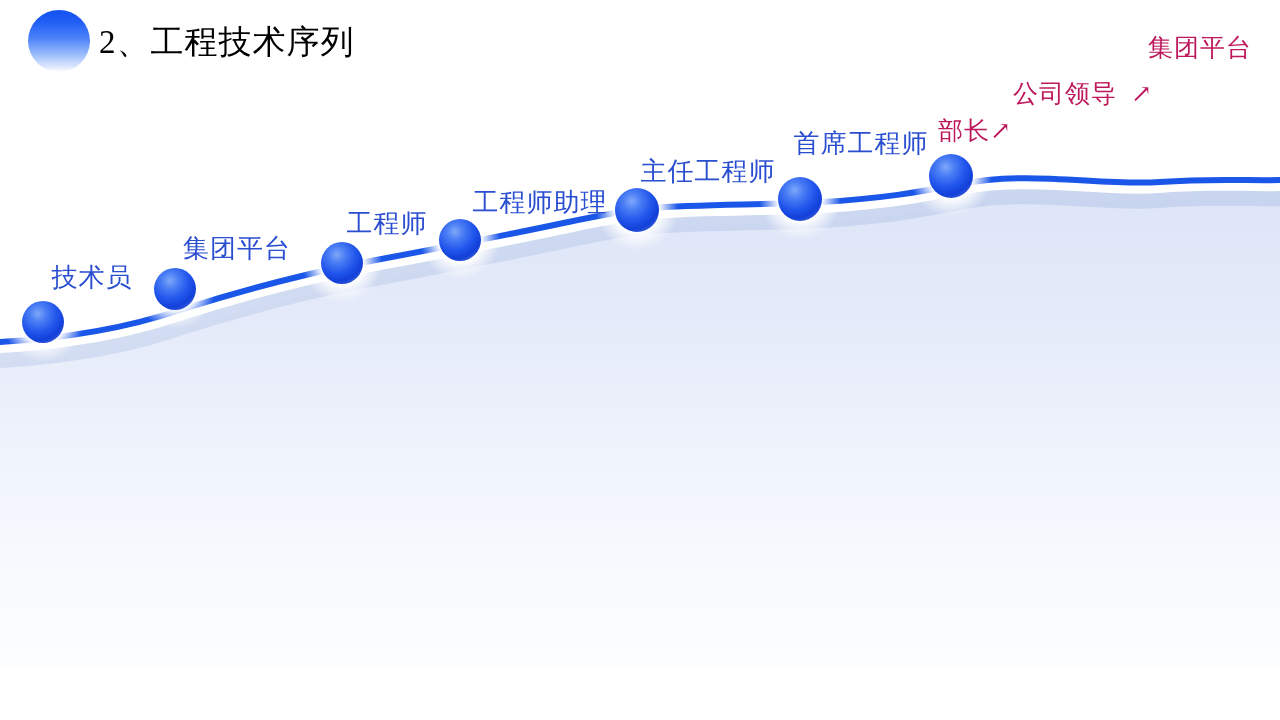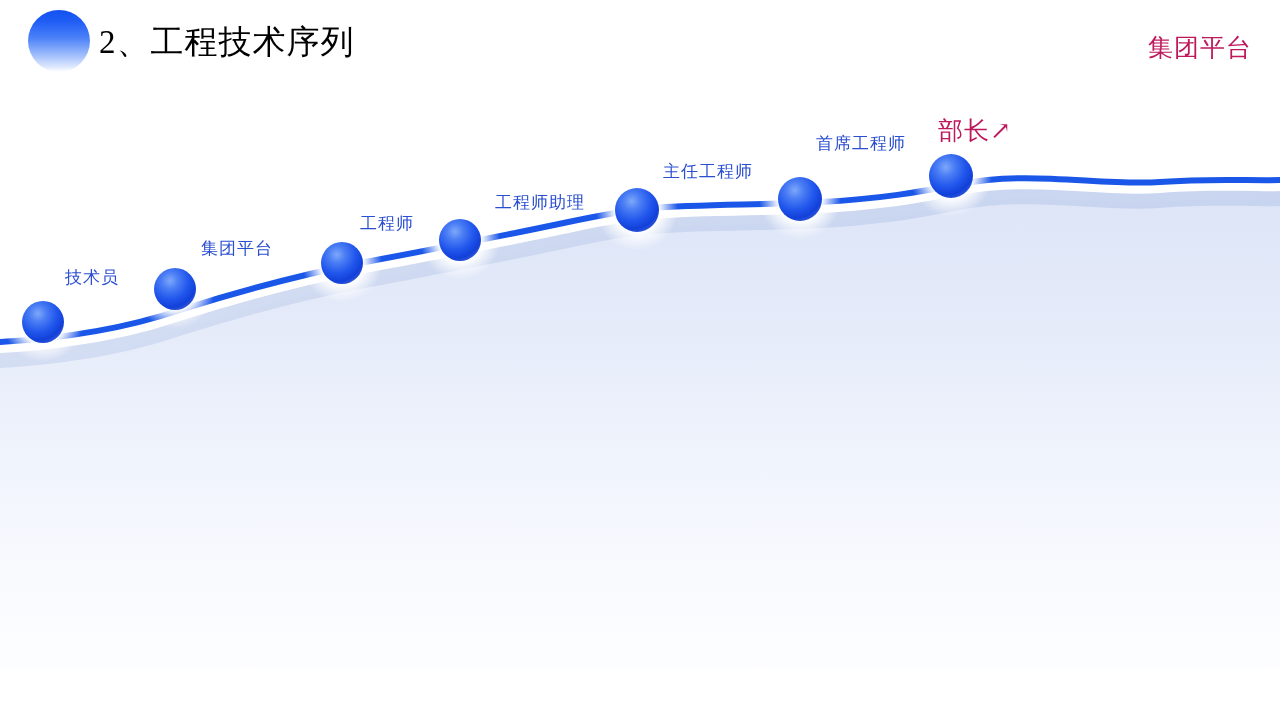--- a/index.html
+++ b/index.html
@@ -59,21 +59,21 @@
     top: 0;
     width: 1280px;
     height: 720px;
   }
   #scene svg { display: block; }
 
   
   .node-label {
     position: absolute;
     color: #2a4ed0;
-    font-size: 17px;
+    font-size: 26px;
     line-height: 28px;
     white-space: nowrap;
     letter-spacing: 1px;
     transform: translate(-50%, -100%);
   }
   .dest-label {
     position: absolute;
     color: #be185d;
     font-size: 25px;
     line-height: 28px;
@@ -228,18 +228,21 @@
   <div class="node-label" style="left:237px; top:263px;">集团平台</div>
   <div class="node-label" style="left:387px; top:238px;">工程师</div>
   <div class="node-label" style="left:540px; top:217px;">工程师助理</div>
   <div class="node-label" style="left:708px; top:186px;">主任工程师</div>
   <div class="node-label" style="left:861px; top:158px;">首席工程师</div>
 
   <div class="dest-label" style="left:938px; top:117px;">
     <span>部长</span><span class="arrow">↗</span>
   </div>
 
+  <div class="dest-label" style="left:1013px; top:80px;">
+    <span>公司领导</span><span class="gap"></span><span class="arrow">↗</span>
+  </div>
 
   <div class="dest-label" style="left:1148px; top:34px;">
     <span>集团平台</span>
   </div>
 
 </div>
 
 </body></html>

